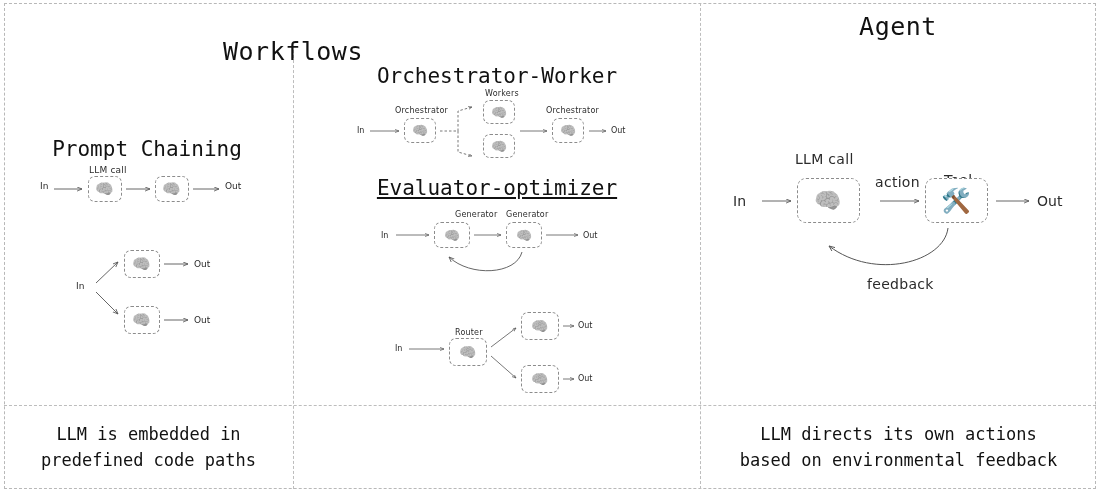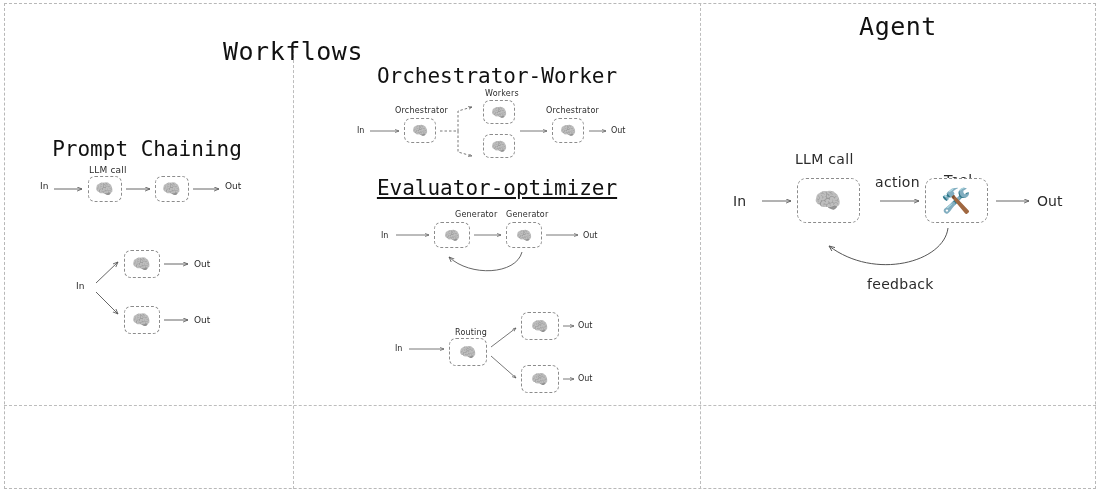--- a/index.html
+++ b/index.html
@@ -258,21 +258,21 @@
   <svg class="arrows" width="1100" height="492">
     <line x1="396" y1="235" x2="429" y2="235" stroke-width="0.8" marker-end="url(#ahs)"></line>
     <line x1="474" y1="235" x2="501" y2="235" stroke-width="0.8" marker-end="url(#ahs)"></line>
     <line x1="546" y1="235" x2="578" y2="235" stroke-width="0.8" marker-end="url(#ahs)"></line>
     <path d="M522,252 C516,275 470,277 449,257" stroke-width="0.9" marker-end="url(#ah)"></path>
   </svg>
 
 
   <div class="io-label" style="left:395px; top:344px; font-size:8px;">In</div>
 
-  <div class="hand sm" style="left:455px; top:328px;">Routing</div>
+  <div class="hand sm" style="left:455px; top:328px;">Router</div>
   <div class="node" style="left:449px; top:338px; width:38px; height:28px;">
     <span class="brain" style="font-size:14px;">🧠</span>
   </div>
 
   <div class="node" style="left:521px; top:312px; width:38px; height:28px;">
     <span class="brain" style="font-size:14px;">🧠</span>
   </div>
   <div class="io-label" style="left:578px; top:321px; font-size:8px;">Out</div>
 
   <div class="node" style="left:521px; top:365px; width:38px; height:28px;">
@@ -306,14 +306,18 @@
 
   <div class="hand lg" style="left:867px; top:276px;">feedback</div>
 
   <svg class="arrows" width="1100" height="492">
     <line x1="762" y1="201" x2="791" y2="201" stroke-width="0.9" marker-end="url(#ah)"></line>
     <line x1="880" y1="201" x2="919" y2="201" stroke-width="0.9" marker-end="url(#ah)"></line>
     <line x1="996" y1="201" x2="1029" y2="201" stroke-width="0.9" marker-end="url(#ah)"></line>
     <path d="M948,228 C944,262 875,281 829,246" stroke-width="1" marker-end="url(#ah)"></path>
   </svg>
 
+  <div class="caption" id="caption-left">LLM is embedded in
+predefined code paths</div>
+  <div class="caption" id="caption-right">LLM directs its own actions
+based on environmental feedback</div>
 
 </div>
 
 </body></html>

